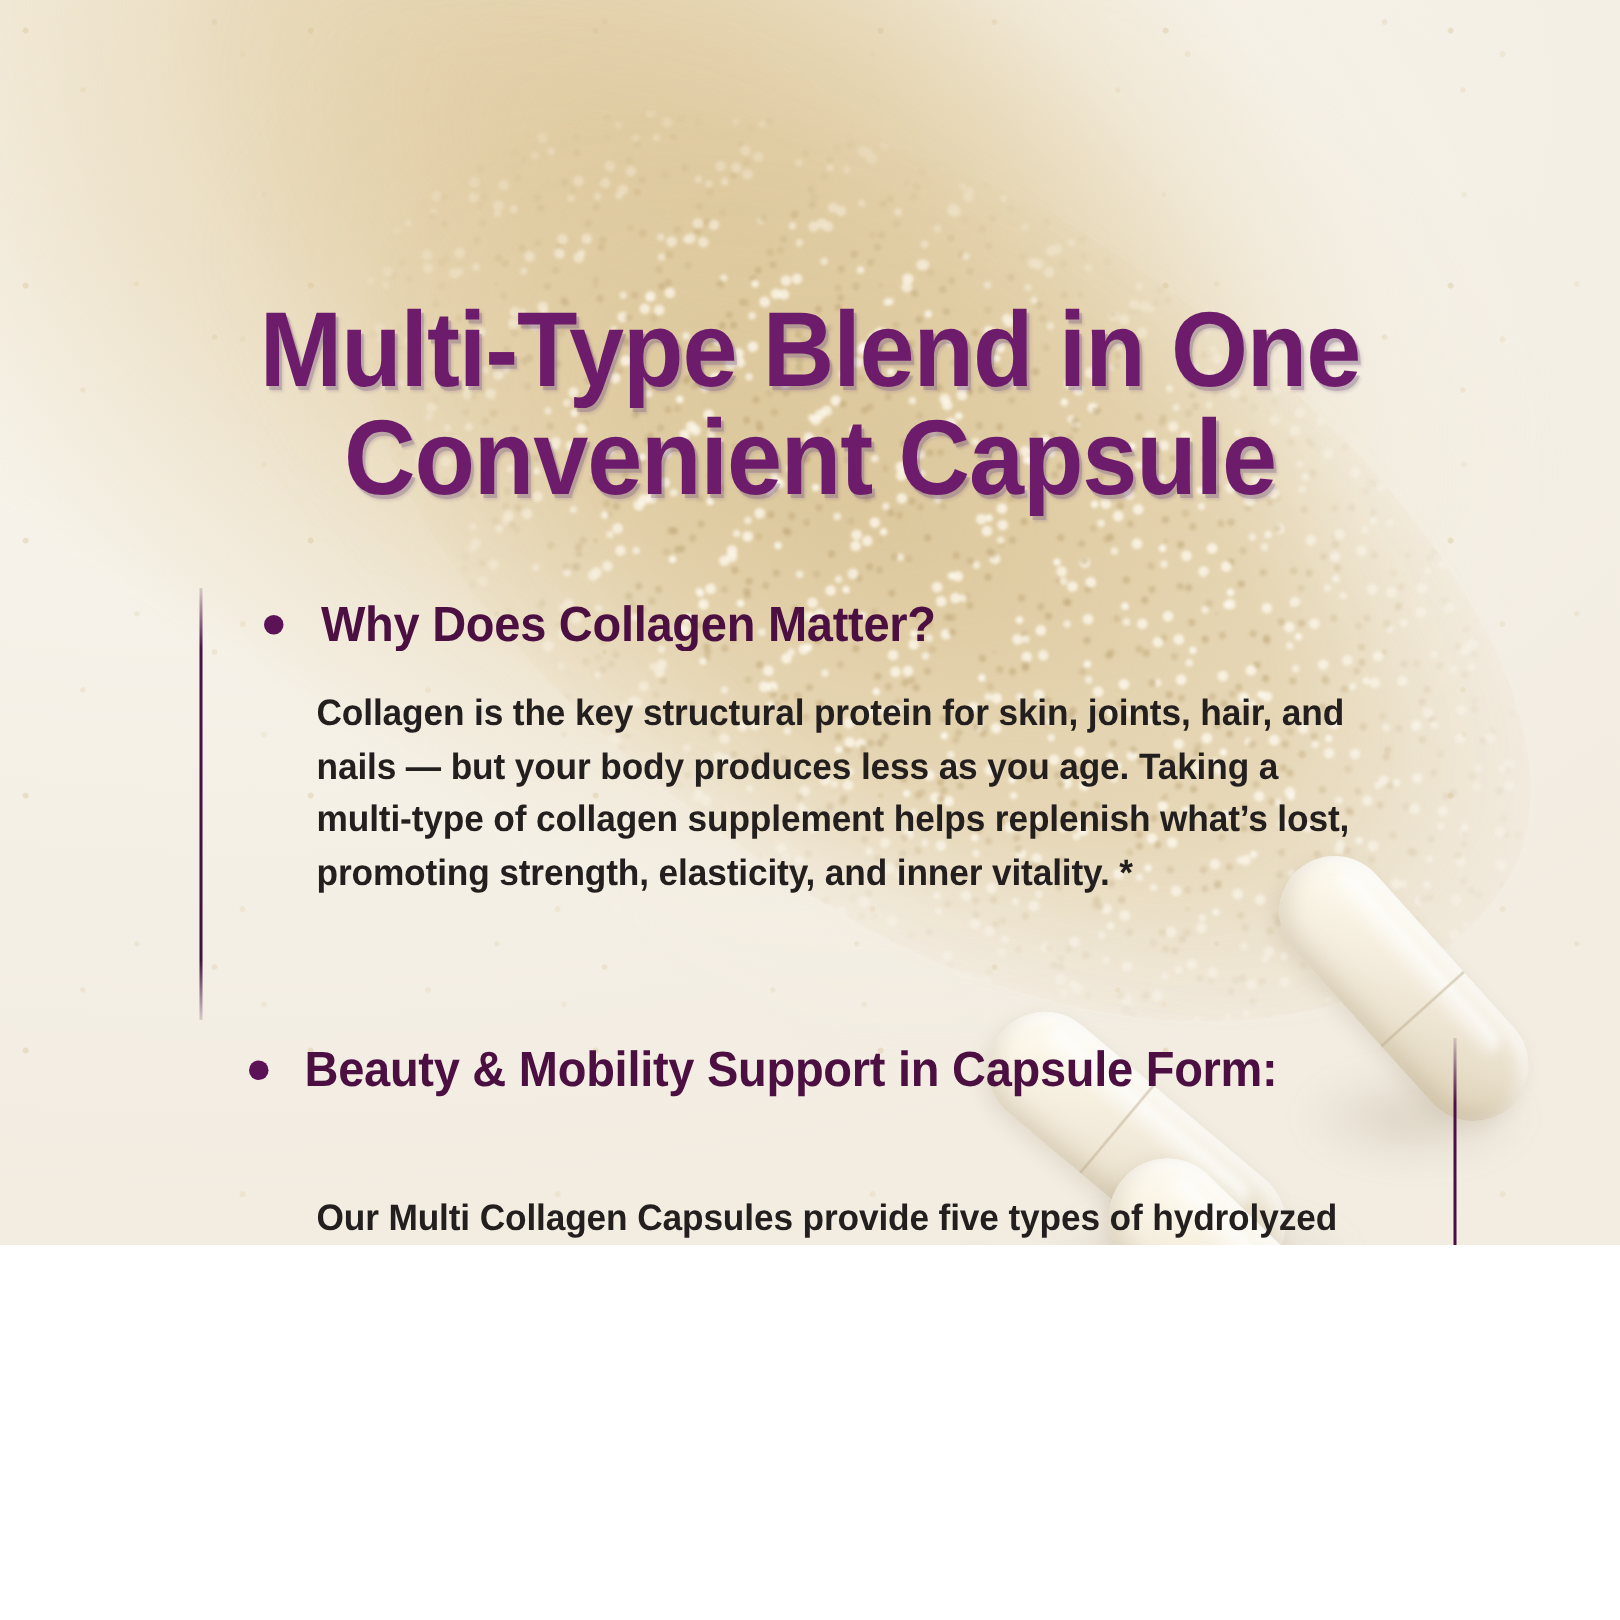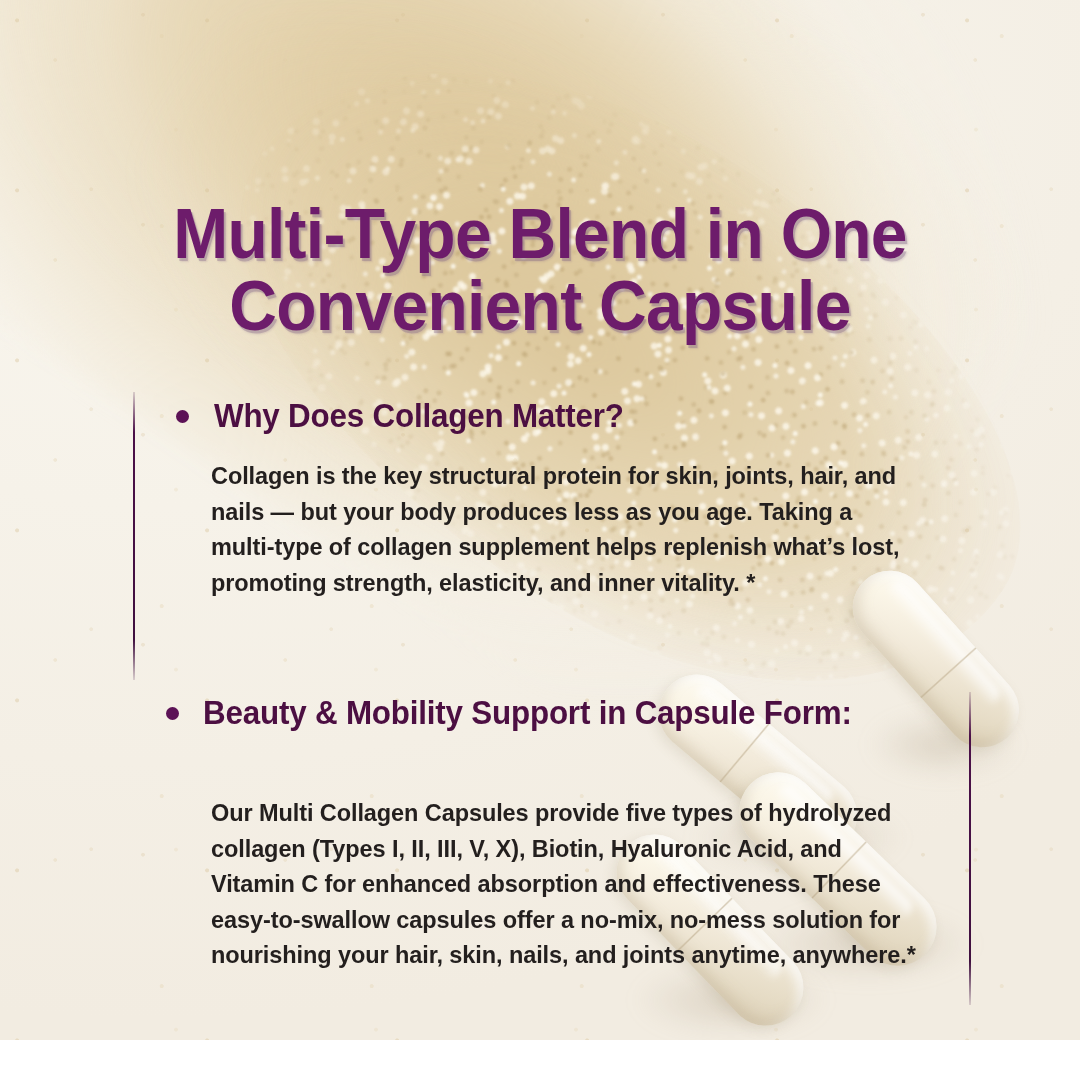--- a/index.html
+++ b/index.html
@@ -4,21 +4,21 @@
 <title>Multi-Type Blend in One Convenient Capsule</title>
 <style>
   html, body {
     margin: 0;
     padding: 0;
     background: #ffffff;
   }
   #poster {
     position: relative;
     width: 1080px;
-    height: 1040px;
+    height: 830px;
     overflow: hidden;
     background: #fde047;
     font-family: "Liberation Sans", "DejaVu Sans", sans-serif;
     -webkit-font-smoothing: antialiased;
   }
 
   
   .bg-layer { position: absolute; inset: 0; pointer-events: none; }
 
   

